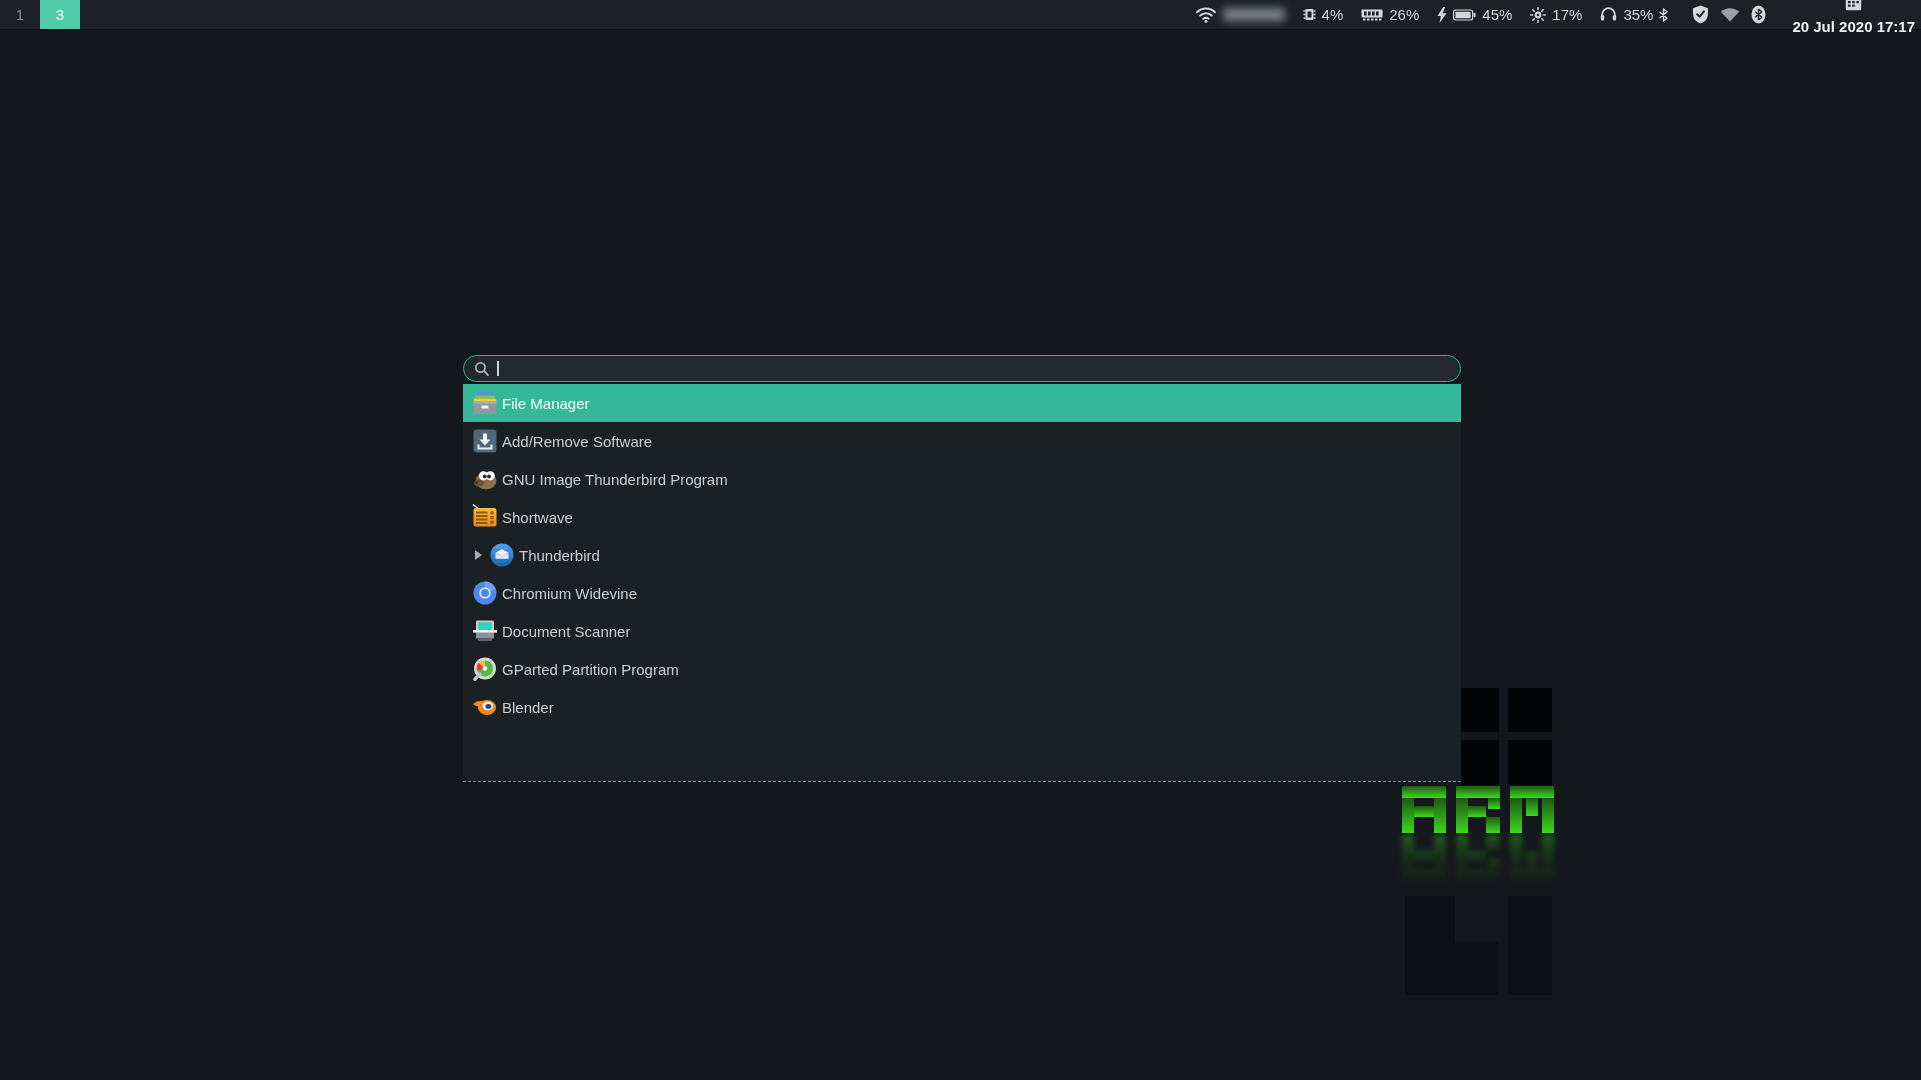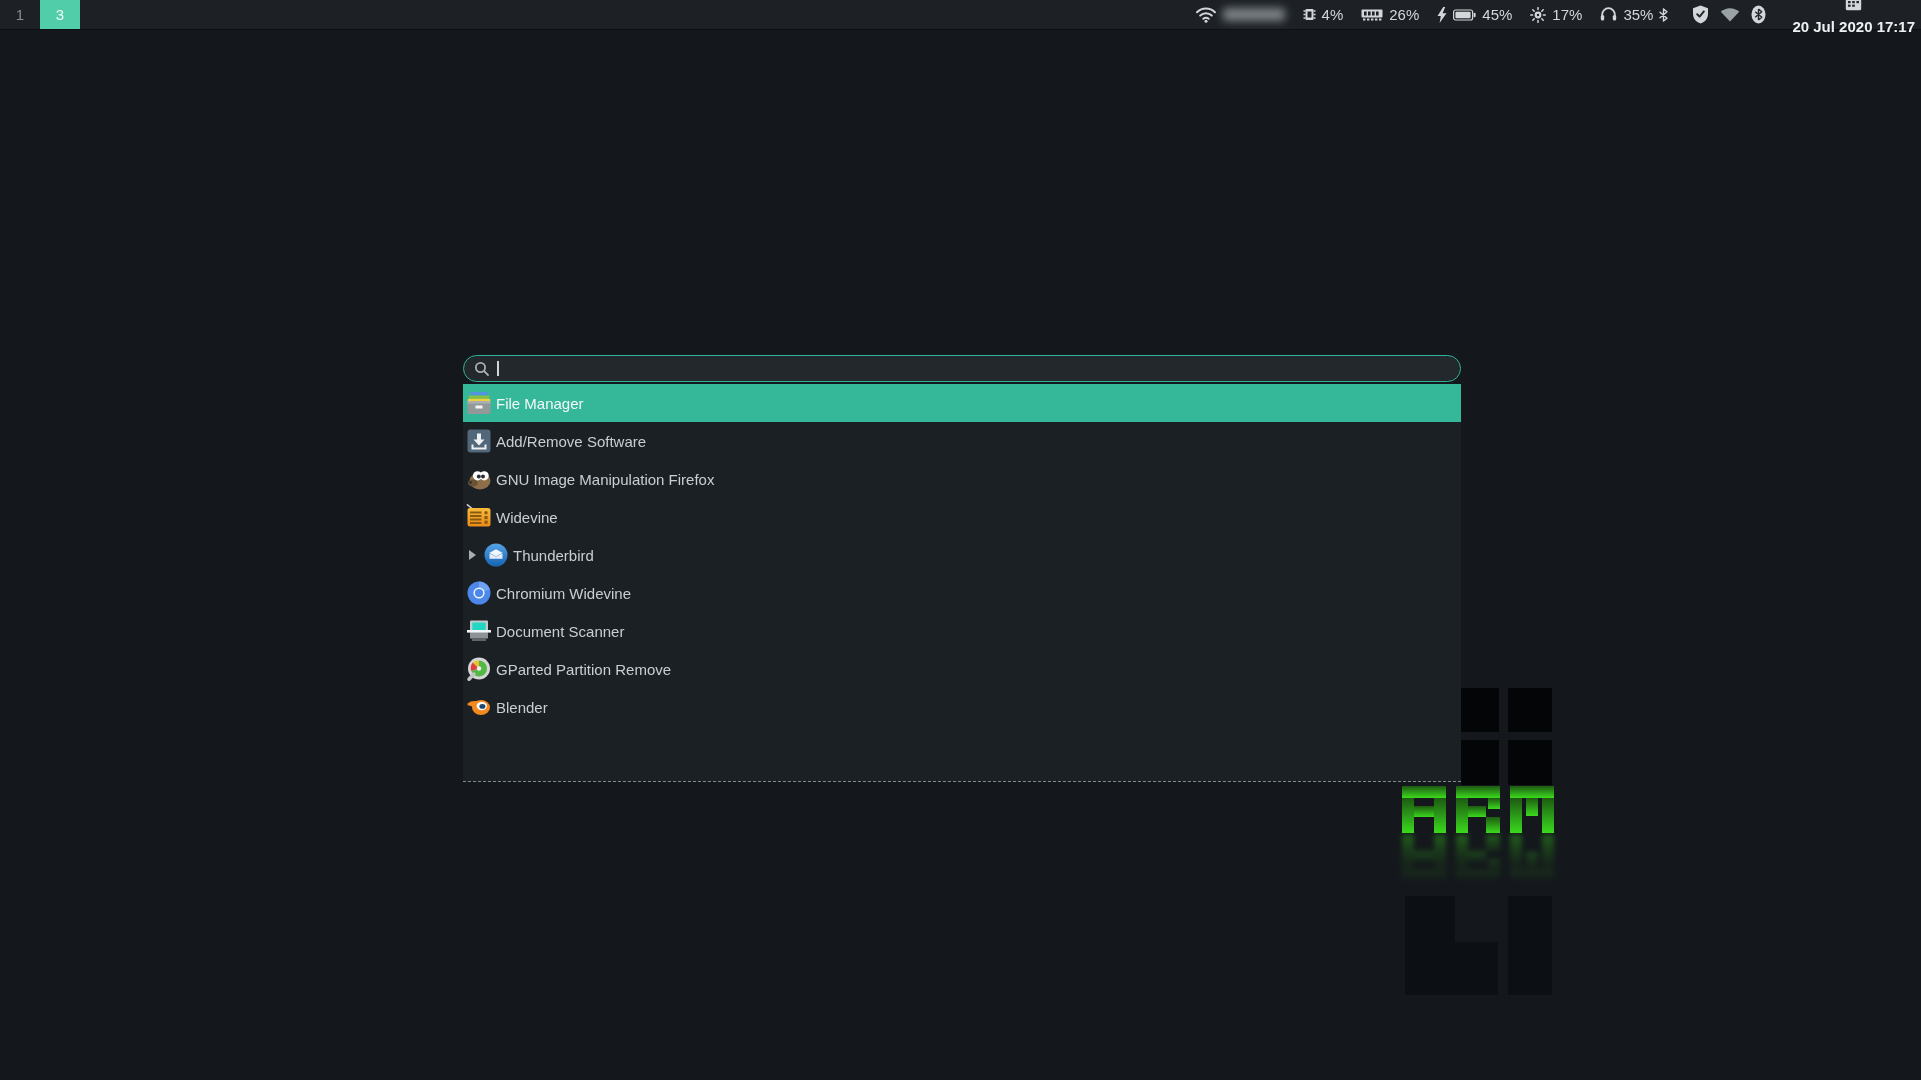--- a/index.html
+++ b/index.html
@@ -32,21 +32,21 @@
   .search-bar{
     box-sizing:border-box;height:27px;width:100%;
     border:1px solid #2fb399;border-radius:13.5px;background:#23282d;
     display:flex;align-items:center;padding:0 10px;cursor:text;
   }
   .text-cursor{width:1.5px;height:15px;background:#d0d5d8;margin-left:7px;}
   .app-list{
     margin-top:2px;height:397px;background:#1b2024;overflow:hidden;
     border-bottom:1px dashed #85898c;
   }
-  .row{height:38px;display:flex;align-items:center;padding-left:3px;
+  .row{height:38px;display:flex;align-items:center;padding-left:9px;
        font-size:15px;color:#c9ced1;cursor:default;}
   .row.selected{background:#35b79a;color:#f4f8f8;}
   .expander{width:0;height:0;border:5px solid transparent;
             border-left:7px solid #a8adb1;margin:0 2px 0 3px;flex:0 0 auto;}
   .appicon{width:26px;height:26px;flex:0 0 26px;}
   .appicon svg{width:26px;height:26px;display:block;}
   .row .label{margin-left:4px;white-space:nowrap;}
   
   .wallpaper{position:absolute;inset:0;z-index:1;}
   .blk{position:absolute;background:#030506;}
@@ -276,21 +276,21 @@
           <svg viewBox="0 0 26 26">
     <ellipse cx="14" cy="15" rx="10.5" ry="8.5" fill="#8c6e4a"></ellipse>
     <ellipse cx="7" cy="17" rx="5" ry="3.4" fill="#6b5336"></ellipse>
     <circle cx="4.6" cy="16.4" r="1.3" fill="#2b2f33"></circle>
     <circle cx="11.5" cy="9.8" r="4.6" fill="#ffffff"></circle>
     <circle cx="18.2" cy="9.8" r="4.6" fill="#ffffff"></circle>
     <circle cx="12.8" cy="10.6" r="2" fill="#2b2f33"></circle>
     <circle cx="17" cy="10.6" r="2" fill="#2b2f33"></circle>
   </svg>
         </span>
-        <span class="label">GNU Image Manipulation Firefox</span>
+        <span class="label">GNU Image Thunderbird Program</span>
       </div>
       <div class="row">
         <span class="appicon">
           <svg viewBox="0 0 26 26">
     <defs>
       <linearGradient id="swg" x1="0" y1="0" x2="0" y2="1">
         <stop offset="0" stop-color="#f8bb3b"></stop>
                 <stop offset="1" stop-color="#ec8a19"></stop>
       </linearGradient>
     </defs>
@@ -300,21 +300,21 @@
       <rect x="4" y="7.5" width="11.5" height="2"></rect>
               <rect x="4" y="11" width="11.5" height="2"></rect>
       <rect x="4" y="14.5" width="11.5" height="2"></rect>
               <rect x="4" y="18" width="11.5" height="2"></rect>
       <circle cx="20" cy="8.8" r="1.7"></circle>
               <rect x="18.4" y="12" width="3.2" height="3.2"></rect>
       <rect x="18.4" y="16.6" width="3.2" height="3.2"></rect>
     </g>
   </svg>
         </span>
-        <span class="label">Widevine</span>
+        <span class="label">Shortwave</span>
       </div>
       <div class="row">
         <span class="expander"></span>
         <span class="appicon">
           <svg viewBox="0 0 26 26">
     <defs>
       <linearGradient id="tbg" x1="0" y1="0" x2="0" y2="1">
         <stop offset="0" stop-color="#55a3e8"></stop>
                 <stop offset="1" stop-color="#1563b0"></stop>
       </linearGradient>
@@ -353,21 +353,21 @@
         <span class="appicon">
           <svg viewBox="0 0 26 26">
     <circle cx="13" cy="12.5" r="11" fill="#d6d6d6"></circle>
     <path d="M13 12.5 L13 4.5 A8 8 0 1 1 5.4 15 Z" fill="#53b945"></path>
     <path d="M13 12.5 L5.4 15 A8 8 0 0 1 6.8 6.6 Z" fill="#dd4040"></path>
     <path d="M13 12.5 L6.8 6.6 A8 8 0 0 1 13 4.5 Z" fill="#e9c330"></path>
     <circle cx="13" cy="12.5" r="2.2" fill="#f2f2f2"></circle>
     <path d="M7.8 18.2 L3 23.2" stroke="#c2c3c4" stroke-width="3.6" stroke-linecap="round"></path>
   </svg>
         </span>
-        <span class="label">GParted Partition Remove</span>
+        <span class="label">GParted Partition Program</span>
       </div>
       <div class="row">
         <span class="appicon">
           <svg viewBox="0 0 26 26">
     <path d="M1.5 9.5 Q7 5.5 13.5 8.2 L10.5 12.5 Q5.5 12.8 1.5 11 Z" fill="#f48a1d"></path>
     <ellipse cx="15" cy="13.5" rx="9" ry="7.5" fill="#f48a1d"></ellipse>
     <ellipse cx="15.8" cy="12" rx="5.2" ry="4.2" fill="#fdfdfd"></ellipse>
     <ellipse cx="16.4" cy="12.4" rx="3" ry="2.4" fill="#20476e"></ellipse>
   </svg>
         </span>

